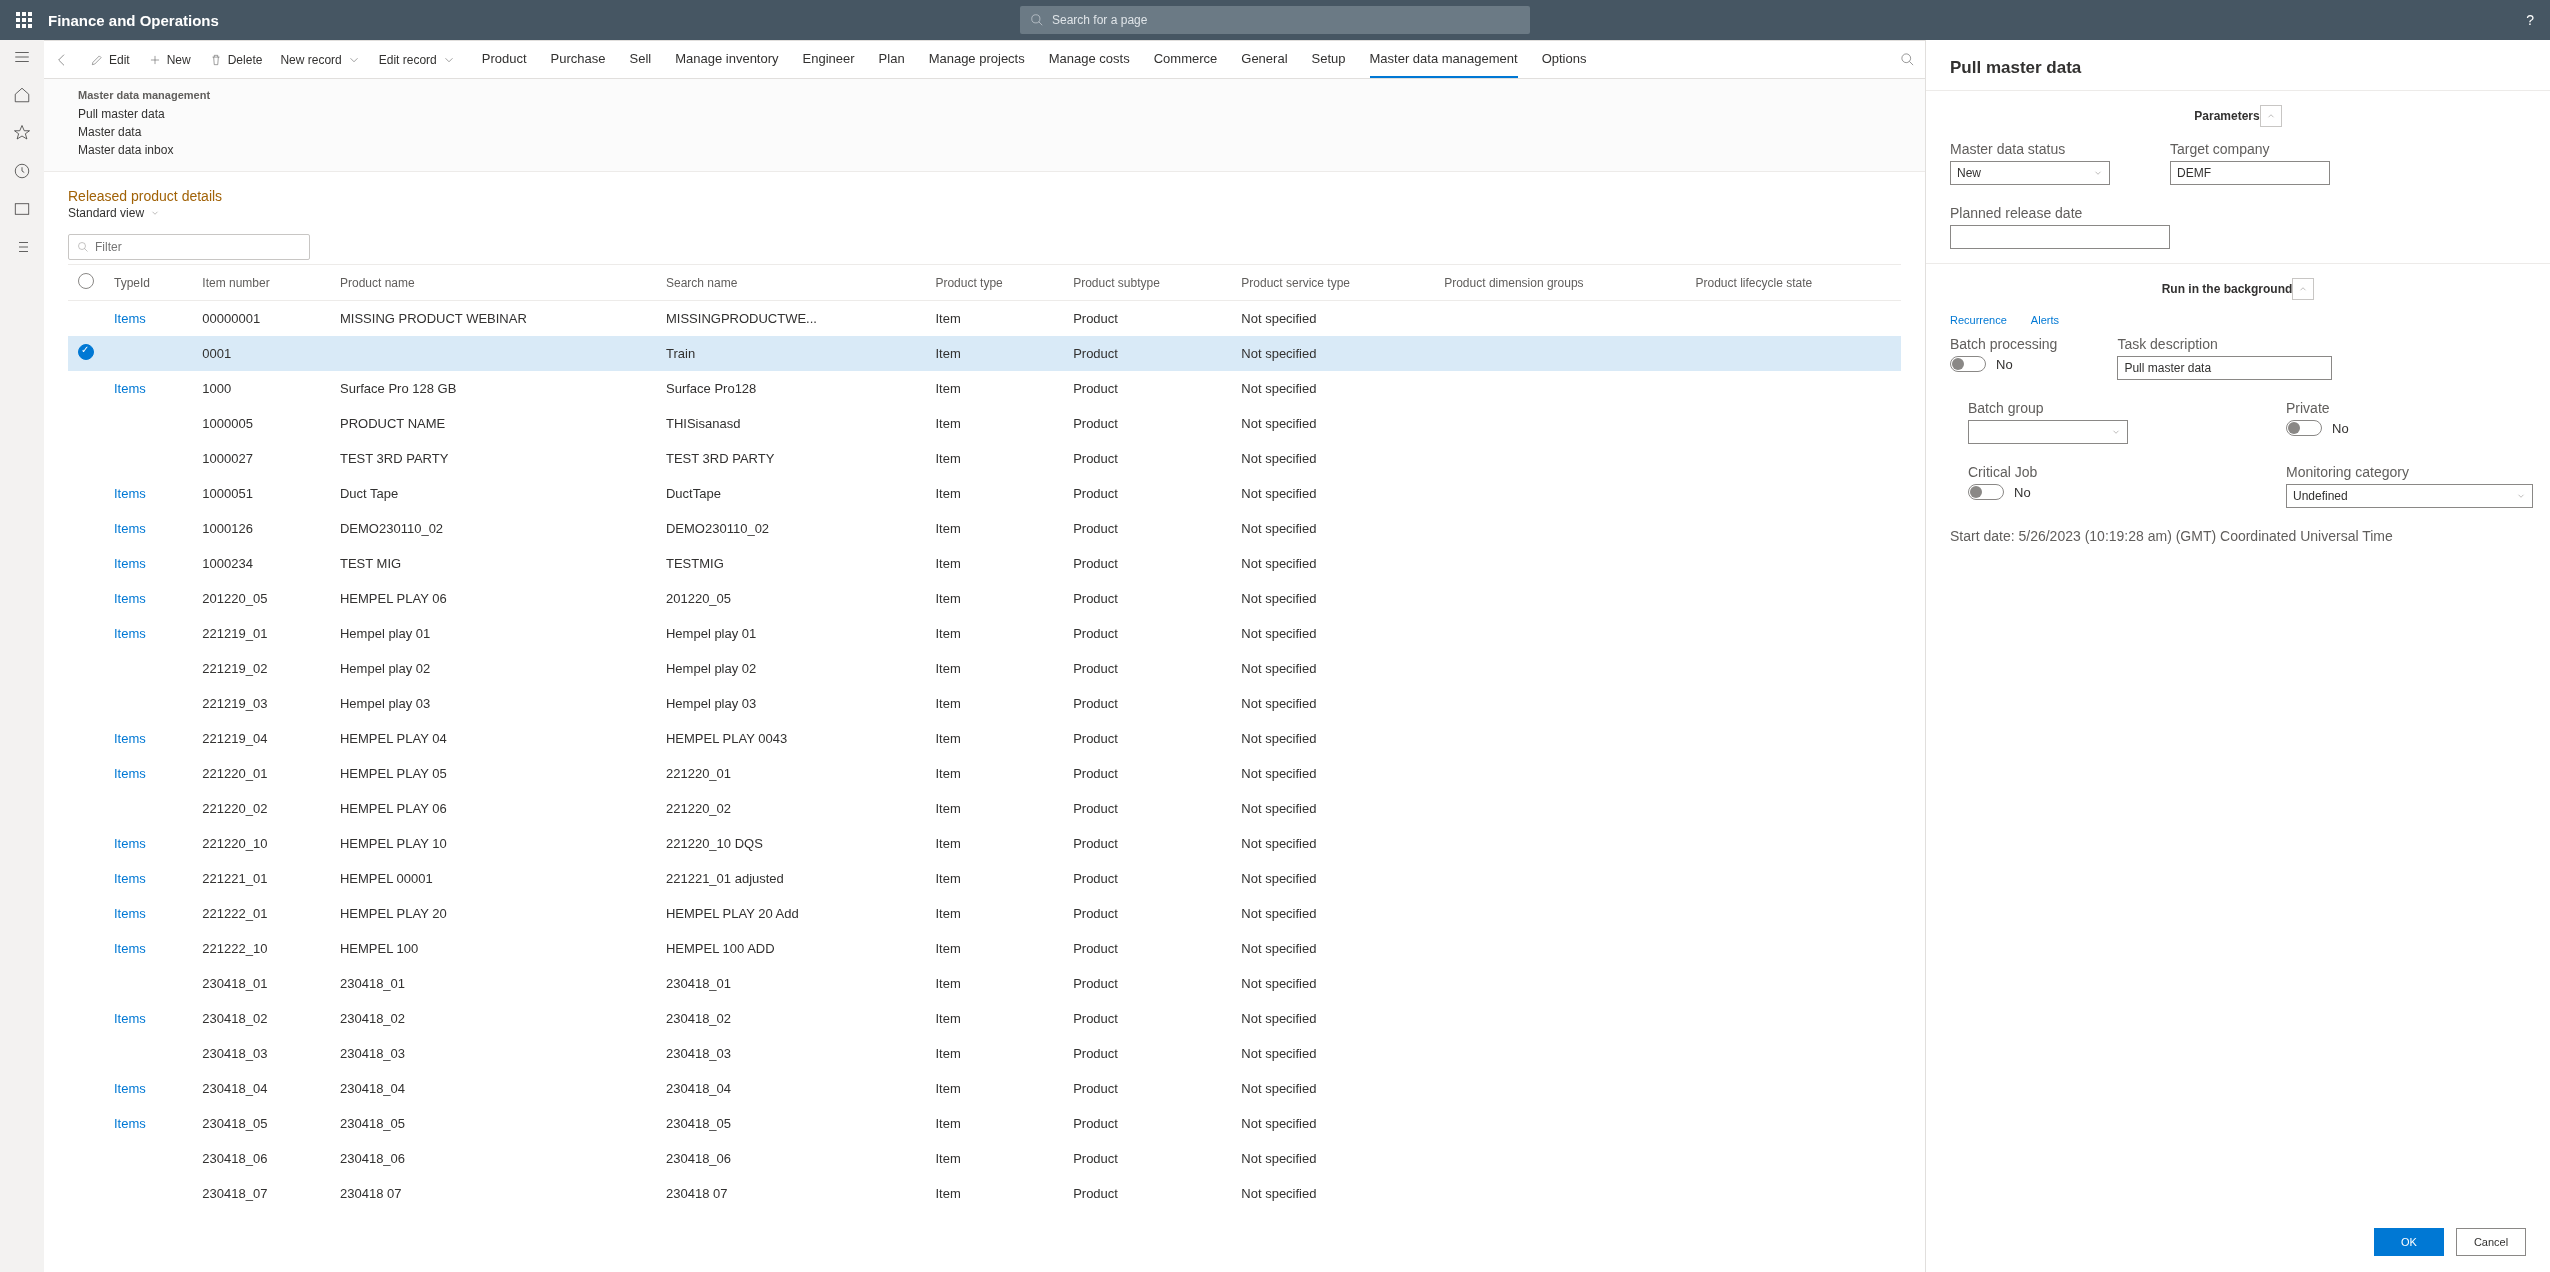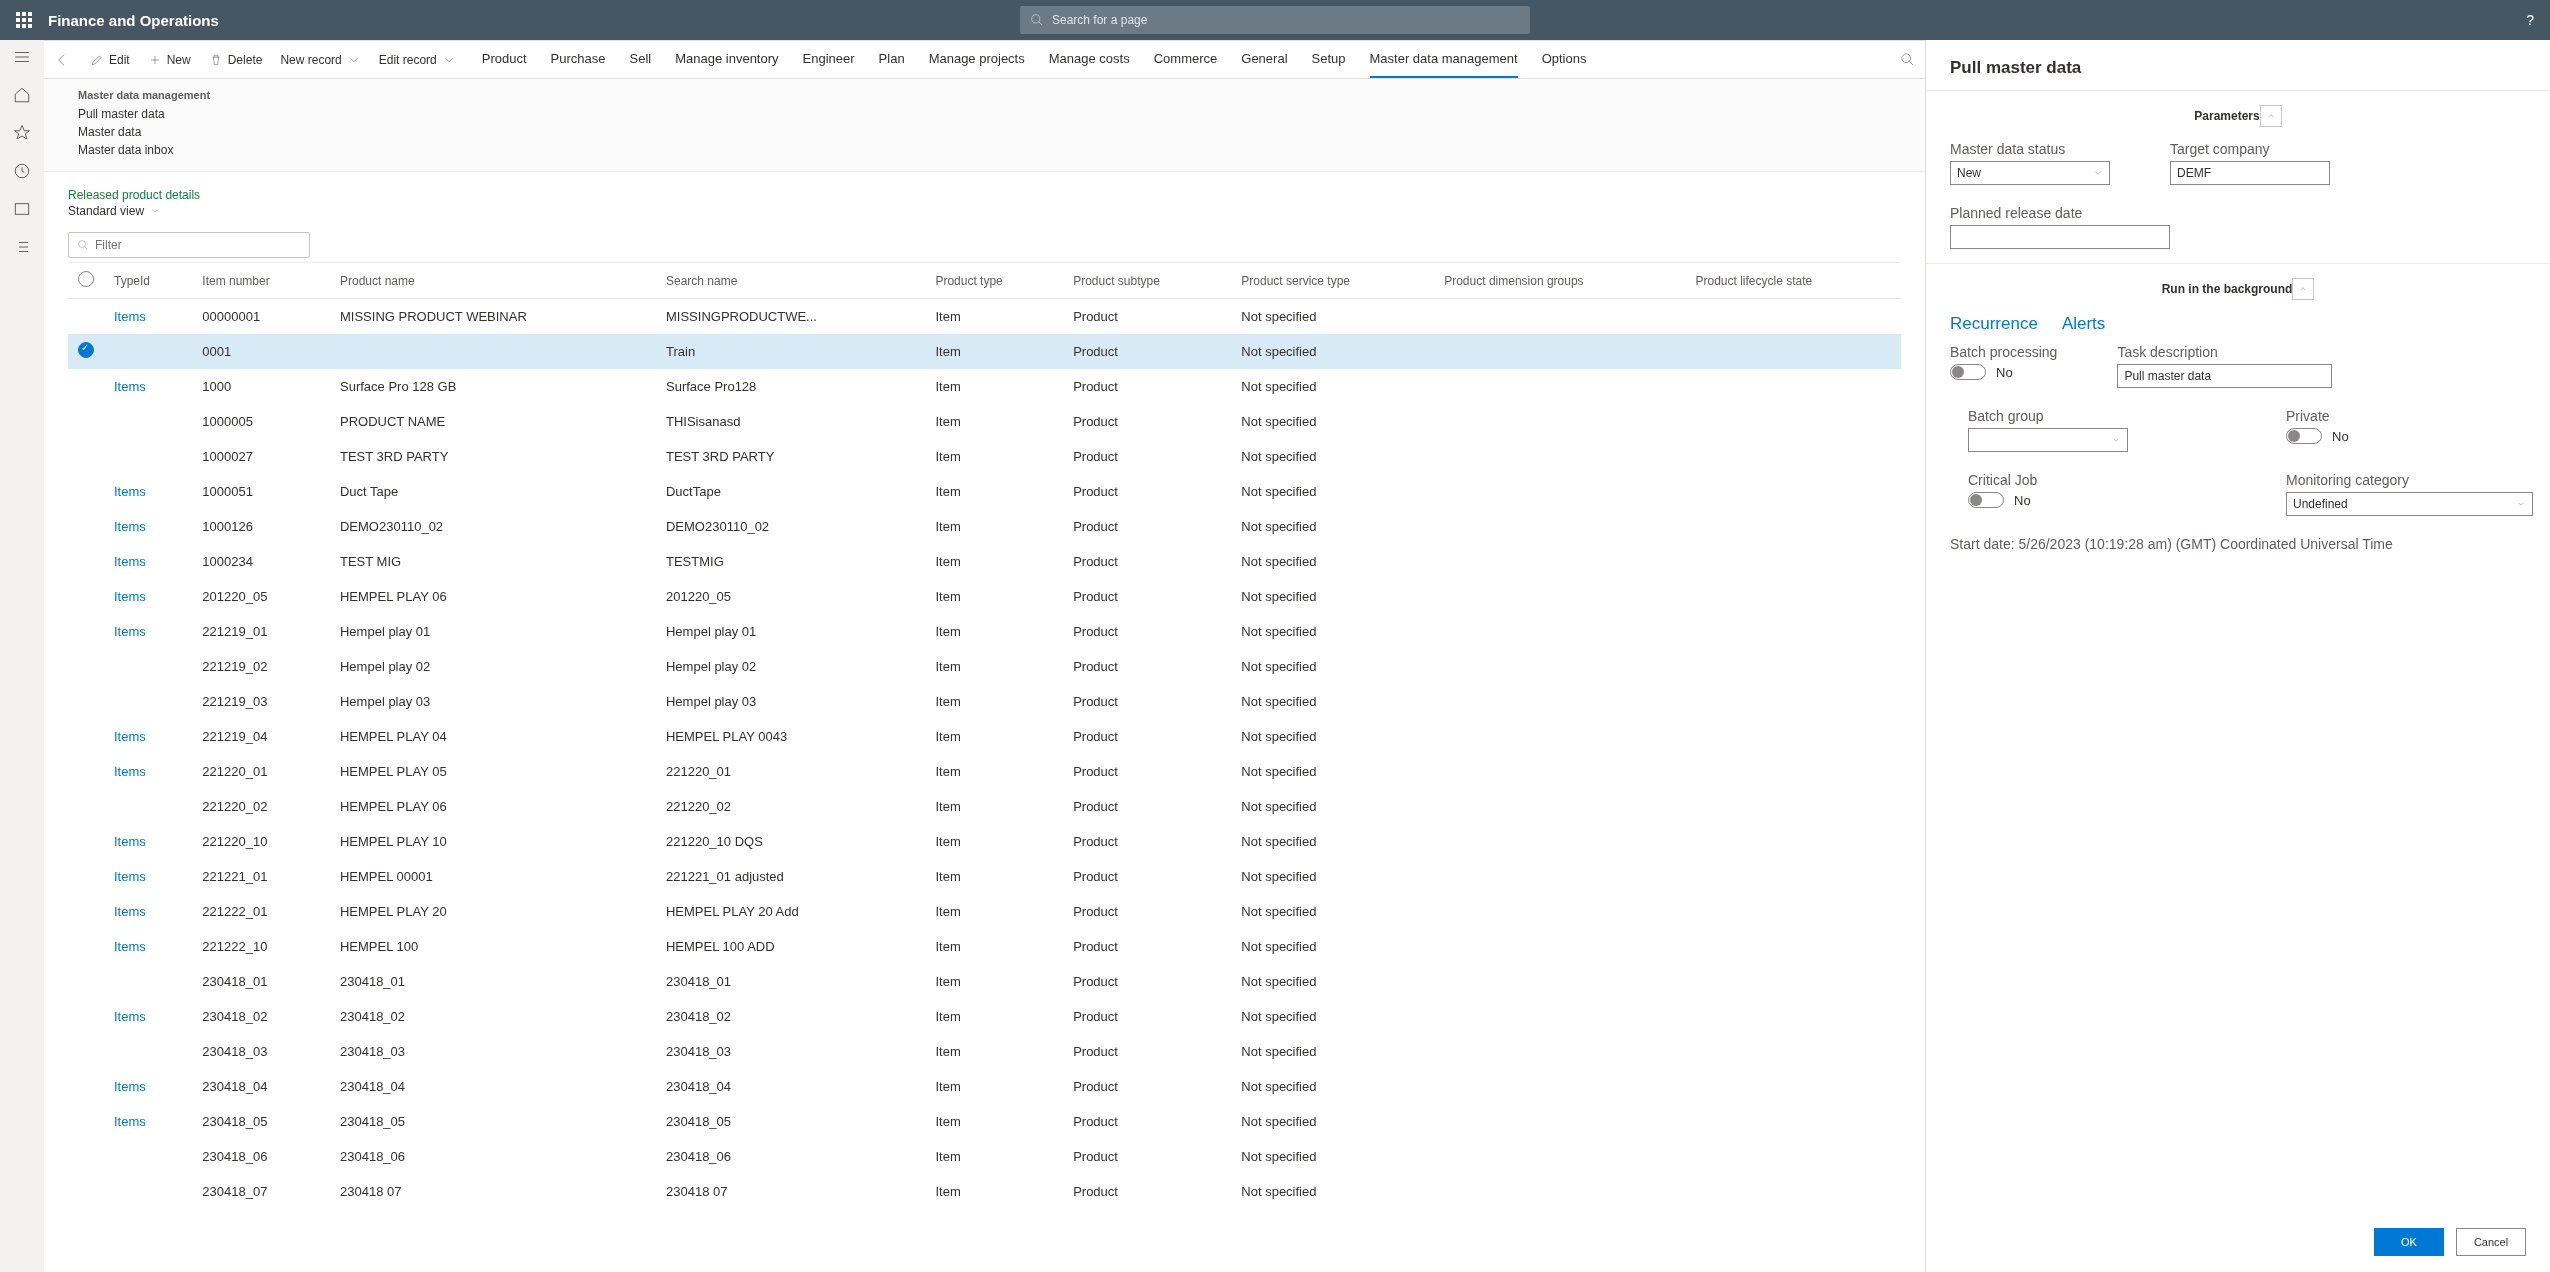--- a/index.html
+++ b/index.html
@@ -24,21 +24,21 @@
 .actionbar .btn svg{width:14px;height:14px;stroke:#5b5b5b;fill:none}
 .actionbar .tabs{display:flex;gap:24px;margin-left:6px}
 .actionbar .tabs span{padding:10px 0;font-size:13px;color:#323130;cursor:pointer}
 .actionbar .tabs span.active{border-bottom:2px solid #0078d4}
 .actionbar .grow{flex:1}
 .secondary{background:#fbfbfb;padding:10px 34px 14px;border-bottom:1px solid #edebe9}
 .secondary .hdr{font-size:11px;color:#605e5c;margin-bottom:6px;font-weight:600}
 .secondary .links{display:flex;flex-direction:column;gap:4px}
 .secondary .links span{font-size:12px;color:#323130}
 .contentpad{padding:16px 24px 0 24px;display:flex;flex-direction:column;min-height:0}
-.pgsubtitle{font-size:12px;color:#15803d}
+.pgsubtitle{font-size:14px;color:#a16207}
 .pgtitle{font-size:22px;color:#323130;display:flex;align-items:center;gap:6px;margin-top:2px;margin-bottom:14px}
 .filterbox{display:flex;align-items:center;width:242px;height:26px;border:1px solid #c8c6c4;border-radius:2px;padding:0 8px;gap:6px;margin-bottom:4px}
 .filterbox svg{width:12px;height:12px;stroke:#8a8886;fill:none}
 .filterbox input{border:none;outline:none;flex:1;font-size:12px}
 .grid{flex:1;overflow:auto;border-top:1px solid #edebe9}
 table{border-collapse:collapse;width:100%}
 th{text-align:left;font-weight:400;color:#605e5c;font-size:12px;padding:8px 10px;border-bottom:1px solid #edebe9;white-space:nowrap;background:#fff}
 th.chk{width:36px}
 td{padding:8px 10px;font-size:13px;color:#323130;white-space:nowrap}
 td.link{color:#0078d4;cursor:pointer}
@@ -53,21 +53,21 @@
 .rightpanel .secbody{padding:0 24px 14px;display:flex;flex-wrap:wrap;gap:20px 60px}
 .fld{display:flex;flex-direction:column;gap:4px}
 .fld label{font-size:14px;color:#605e5c}
 .fld input,.fld .sel{height:24px;border:1px solid #8a8886;padding:0 6px;font-size:12px;background:#fff}
 .fld .sel{display:flex;align-items:center;justify-content:space-between;min-width:160px}
 .selblue{border-color:#0078d4}
 .toggle{display:flex;align-items:center;gap:10px}
 .toggle .sw{width:36px;height:16px;border:1px solid #8a8886;border-radius:10px;position:relative;background:#fff}
 .toggle .sw:after{content:"";width:12px;height:12px;border-radius:50%;background:#8a8886;position:absolute;left:1px;top:1px}
 .rightpanel .links2{display:flex;gap:24px;padding:0 24px 10px}
-.rightpanel .links2 span{color:#0078d4;font-size:17px;cursor:pointer}
+.rightpanel .links2 span{color:#0078d4;font-size:11px;cursor:pointer}
 .rightpanel .startdate{font-size:14px;padding:6px 24px;color:#605e5c}
 .rightpanel .footer{margin-top:auto;padding:16px 24px;display:flex;justify-content:flex-end;gap:12px}
 .btnp{min-width:70px;height:28px;border:1px solid #8a8886;background:#fff;cursor:pointer;font-size:11px}
 .btnp.primary{background:#0078d4;color:#fff;border-color:#0078d4}
 svg.chev{width:10px;height:10px;stroke:#605e5c;fill:none}
 .collapse{width:22px;height:22px;border:1px solid #c8c6c4;display:flex;align-items:center;justify-content:center}
 </style>
 </head>
 <body>
 

